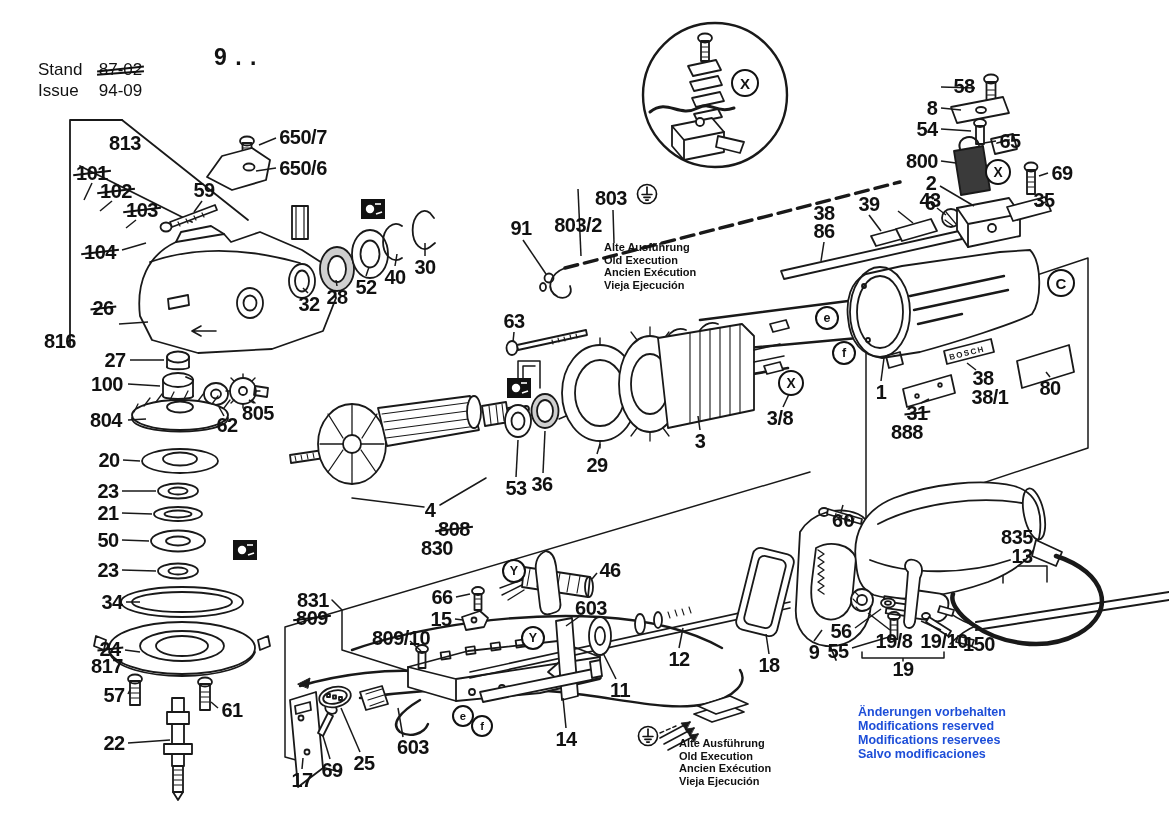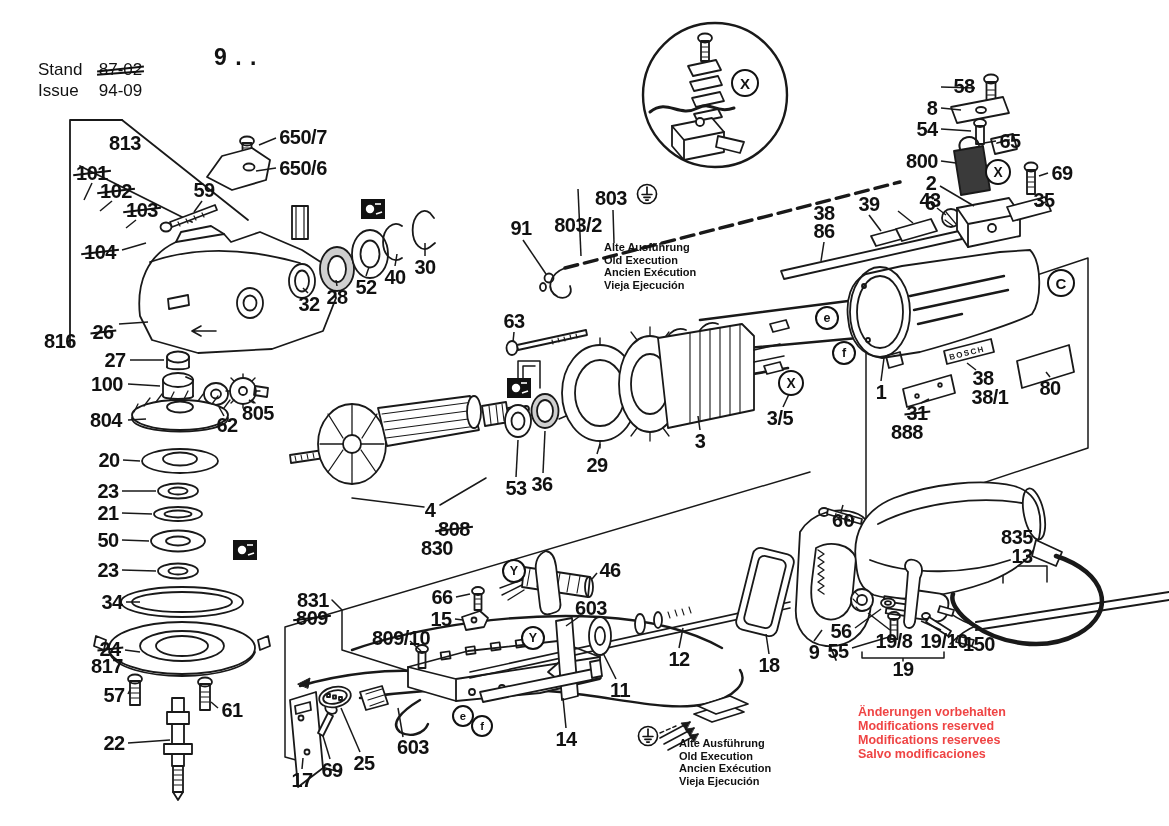--- a/index.html
+++ b/index.html
@@ -27,21 +27,21 @@
   #stand-row{left:38px;top:60px;}
   #issue-row{left:38px;top:81px;}
   .hrow .lab{display:inline-block;width:56px;}
   .dstrike{position:relative;display:inline-block;}
   .dstrike::before,.dstrike::after{content:"";position:absolute;left:-4%;right:-4%;border-top:2px solid #111;}
   .dstrike::before{top:38%;transform:rotate(-6deg);}
   .dstrike::after{top:60%;transform:rotate(-4deg);}
   .note{position:absolute;z-index:4;font-weight:bold;font-size:11px;line-height:12.5px;white-space:nowrap;}
   #note-old-1{left:604px;top:241px;}
   #note-old-2{left:679px;top:737px;}
-  .foot{position:absolute;z-index:4;font-size:12.5px;line-height:14px;font-weight:bold;color:#ef4444;white-space:nowrap;}
+  .foot{position:absolute;z-index:4;font-size:12.5px;line-height:14px;font-weight:bold;color:#1d4ed8;white-space:nowrap;}
   #foot-mod{left:858px;top:705px;}
   #foot-co{left:858px;top:762px;}
 </style>
 </head>
 <body>
 
 <div id="stage">
 
   <svg id="artwork" width="1169" height="826" viewBox="0 0 1169 826" fill="none" stroke="#191919" stroke-width="1.8" stroke-linecap="round" stroke-linejoin="round">
 
@@ -543,21 +543,21 @@
   <div id="labels-layer">
       <div class="plabel" style="left: 125px; top: 143px;">813</div>
       <div class="plabel struck" style="left: 92px; top: 173px;">101</div>
       <div class="plabel struck" style="left: 116px; top: 191px;">102</div>
       <div class="plabel struck" style="left: 142px; top: 210px;">103</div>
       <div class="plabel struck" style="left: 100px; top: 252px;">104</div>
       <div class="plabel" style="left: 303px; top: 137px;">650/7</div>
       <div class="plabel" style="left: 303px; top: 168px;">650/6</div>
       <div class="plabel" style="left: 204px; top: 190px;">59</div>
       <div class="plabel" style="left: 60px; top: 341px;">816</div>
-      <div class="plabel struck" style="left: 103px; top: 332px;">26</div>
+      <div class="plabel struck" style="left: 103px; top: 308px;">26</div>
       <div class="plabel" style="left: 115px; top: 360px;">27</div>
       <div class="plabel" style="left: 107px; top: 384px;">100</div>
       <div class="plabel" style="left: 106px; top: 420px;">804</div>
       <div class="plabel" style="left: 227px; top: 425px;">62</div>
       <div class="plabel" style="left: 258px; top: 413px;">805</div>
       <div class="plabel" style="left: 109px; top: 460px;">20</div>
       <div class="plabel" style="left: 108px; top: 491px;">23</div>
       <div class="plabel" style="left: 108px; top: 513px;">21</div>
       <div class="plabel" style="left: 108px; top: 540px;">50</div>
       <div class="plabel" style="left: 108px; top: 570px;">23</div>
@@ -576,21 +576,21 @@
       <div class="plabel" style="left: 578px; top: 177px; margin-top: 48px;">803/2</div>
       <div class="plabel" style="left: 611px; top: 198px;">803</div>
       <div class="plabel" style="left: 514px; top: 321px;">63</div>
       <div class="plabel" style="left: 516px; top: 488px;">53</div>
       <div class="plabel" style="left: 542px; top: 484px;">36</div>
       <div class="plabel" style="left: 597px; top: 465px;">29</div>
       <div class="plabel" style="left: 430px; top: 510px;">4</div>
       <div class="plabel struck" style="left: 437px; top: 529px; margin-left: 17px;">808</div>
       <div class="plabel" style="left: 437px; top: 548px;">830</div>
       <div class="plabel" style="left: 700px; top: 441px;">3</div>
-      <div class="plabel" style="left: 780px; top: 418px;">3/5</div>
+      <div class="plabel" style="left: 780px; top: 418px;">3/8</div>
       <div class="plabel" style="left: 964px; top: 86px;">58</div>
       <div class="plabel" style="left: 932px; top: 108px;">8</div>
       <div class="plabel" style="left: 927px; top: 129px;">54</div>
       <div class="plabel" style="left: 1010px; top: 141px;">65</div>
       <div class="plabel" style="left: 922px; top: 161px;">800</div>
       <div class="plabel" style="left: 931px; top: 183px;">2</div>
       <div class="plabel" style="left: 930px; top: 203px;">6</div>
       <div class="plabel" style="left: 1062px; top: 173px;">69</div>
       <div class="plabel" style="left: 1044px; top: 200px; text-align: center;">35</div>
       <div class="plabel" style="left: 869px; top: 204px;">39</div>

